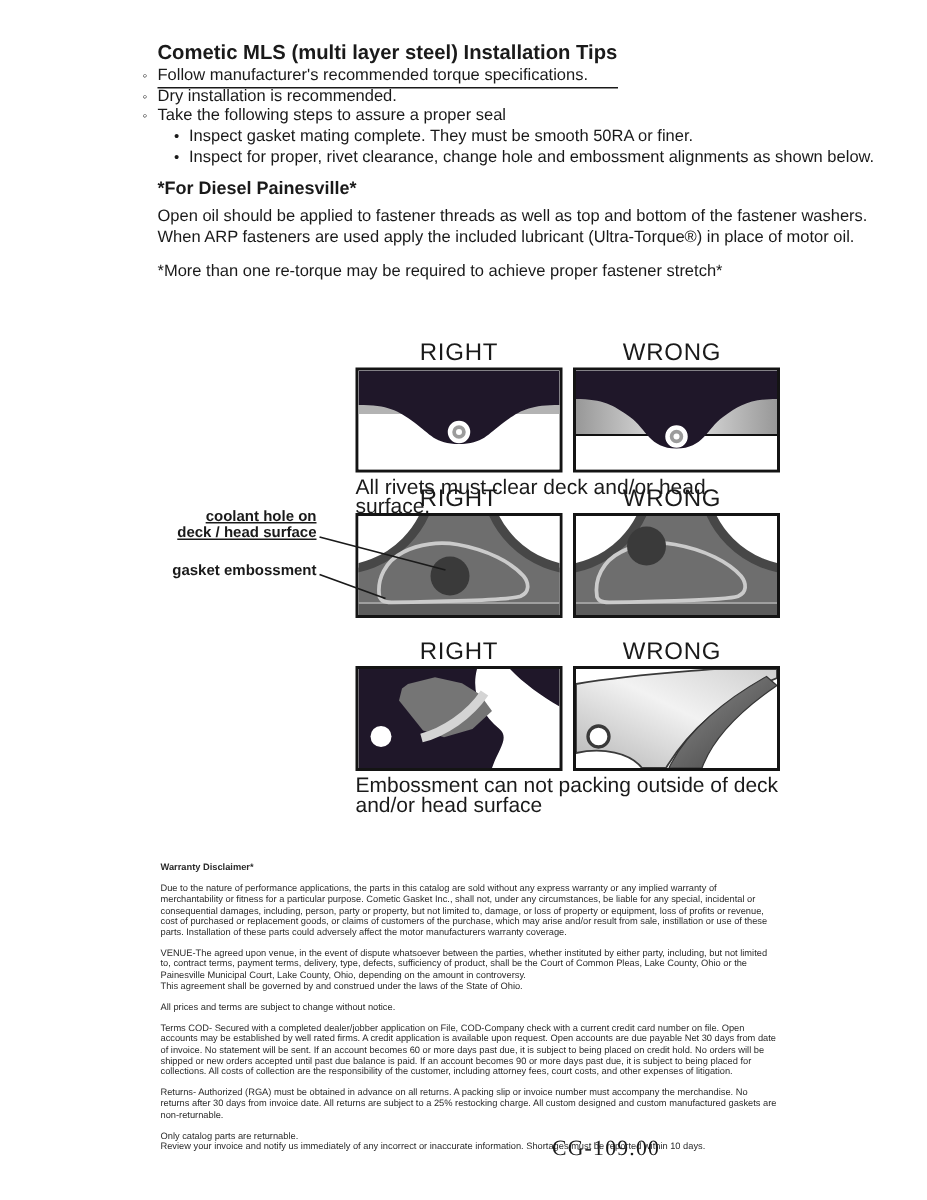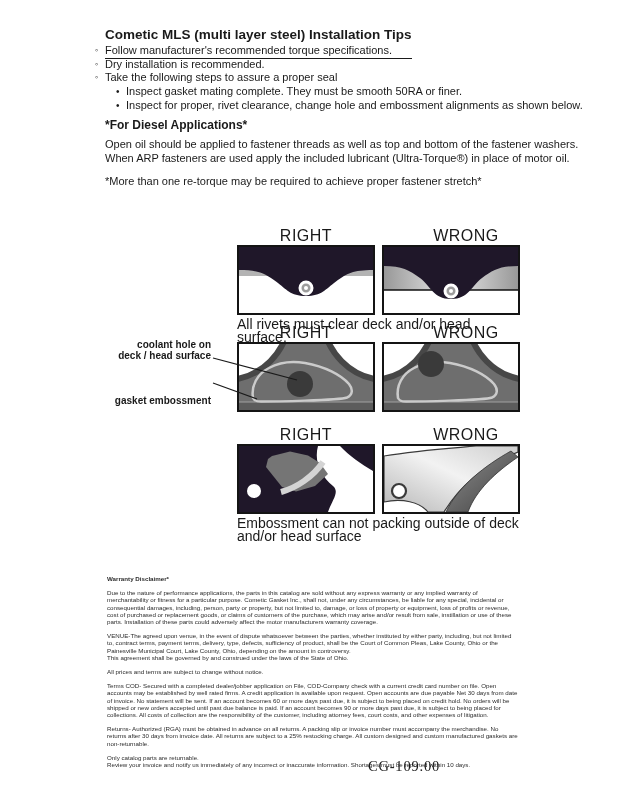--- a/index.html
+++ b/index.html
@@ -15,31 +15,31 @@
   .sub{margin-left:21px;}
   .sub .bullet-marker{font-size:10px;}
 
   .diesel{position:absolute;left:105px;top:118px;width:478px;font-size:11px;line-height:14px;}
   .diesel-heading{font-size:12px;font-weight:bold;margin:0 0 5px 0;}
   .diesel p{margin:0 0 9px 0;white-space:pre-line;}
   .diesel .note{margin-top:4px;}
 
   .diagram-row{position:absolute;left:237px;width:283px;}
   .row1{top:227px;} .row2{top:324px;} .row3{top:426px;}
-  .labels{display:flex;gap:22px;height:18px;}
+  .labels{display:flex;gap:4px;height:18px;}
   .labels span{flex:0 0 138px;text-align:center;font-size:16px;line-height:17px;letter-spacing:0.5px;}
   .boxes{display:flex;gap:7px;}
   .dbox{flex:0 0 auto;border:2px solid #141414;width:134px;height:66px;background:#fff;}
   .dbox svg{display:block;}
   .caption{margin-top:3px;font-size:14px;font-weight:normal;line-height:12.5px;white-space:pre-line;}
 
   .callout{position:absolute;left:105px;width:106px;text-align:right;
            font-size:10px;font-weight:bold;line-height:11px;white-space:pre-line;}
-  .callout-coolant{top:339px;}
-  .callout-emboss{top:395px;}
+  .callout-coolant{top:339px;text-decoration:underline;}
+  .callout-emboss{top:375px;}
   .leader-overlay{position:absolute;left:105px;top:330px;z-index:5;pointer-events:none;}
 
   .fineprint{position:absolute;left:107px;top:575px;width:411px;font-size:6.2px;
              line-height:7.2px;color:#2b2b2b;}
   .fineprint .fp-head{font-weight:bold;margin:0 0 7px 0;}
   .fineprint p{margin:0 0 7px 0;}
   .fineprint p.tight{margin:0;}
 
   .page-number{position:absolute;left:368px;top:758px;font-size:14.5px;letter-spacing:0.8px;font-family:Liberation Serif, serif;}
 </style>
@@ -67,21 +67,21 @@
       <span class="bullet-marker">•</span>
       <span>Inspect gasket mating complete.  They must be smooth 50RA or finer.</span>
     </div>
     <div class="bullet-line sub">
       <span class="bullet-marker">•</span>
       <span>Inspect for proper, rivet clearance, change hole and embossment alignments as shown below.</span>
     </div>
   </div>
 
   <div class="diesel">
-    <div class="diesel-heading">*For Diesel Applications*</div>
+    <div class="diesel-heading">*For Diesel Painesville*</div>
     <p>Open oil should be applied to fastener threads as well as top and bottom of the fastener washers.
 When ARP fasteners are used apply the included lubricant (Ultra-Torque®) in place of motor oil.</p>
     <p class="note">*More than one re-torque may be required to achieve proper fastener stretch*</p>
   </div>
 
   <div class="diagram-row row1">
     <div class="labels">
       <span>RIGHT</span>
       <span>WRONG</span>
     </div>

